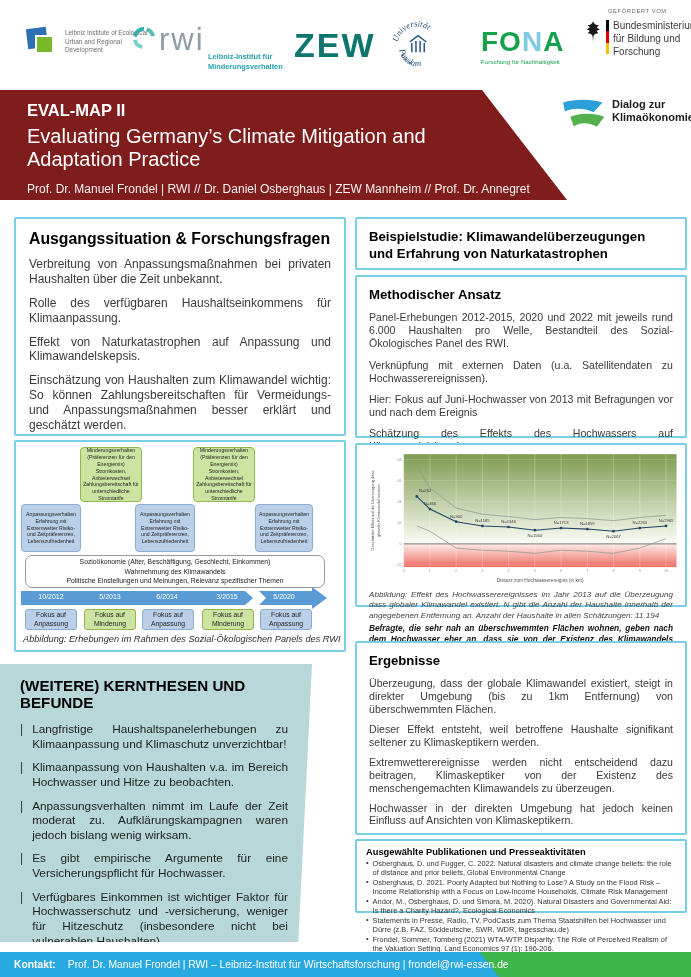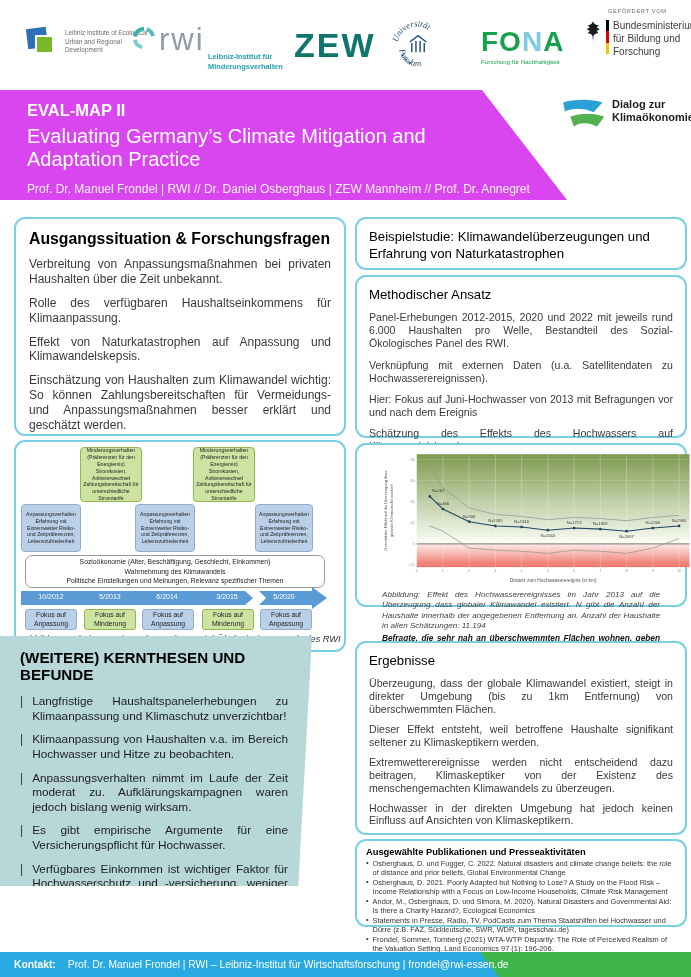--- a/index.html
+++ b/index.html
@@ -24,46 +24,46 @@
   .fona-g{color:#16a14c}.fona-b{color:#7ecbe3}
   .fona-sub{font-size:6.2px;color:#16a14c;margin-top:2px}
   .logo-bmbf{position:absolute;left:584px;top:8px;width:104px}
   .bmbf-funded{font-size:5.8px;color:#6d6e70;letter-spacing:.6px;margin-left:24px;margin-bottom:5px}
   .bmbf-row{display:flex;align-items:flex-start;gap:4px}
   .bmbf-stripe{width:3px;height:34px;display:flex;flex-direction:column;margin-top:1px}
   .bmbf-stripe i{flex:1;display:block}
   .bmbf-text{font-size:10px;color:#3c3c3b;line-height:1.3;width:72px}
 
   
-  .banner{position:absolute;top:90px;left:0;width:632px;height:110px;background:#d946ef}
+  .banner{position:absolute;top:90px;left:0;width:632px;height:110px;background:#7f1d1d}
   .banner-wedge{position:absolute;top:0;right:0;width:150px;height:110px;background:#fff;
     clip-path:polygon(0 0,100% 0,100% 100%,56.7% 100%)}
   .banner-inner{position:absolute;left:27px;top:11px;width:510px;color:#fff}
   .banner-project{font-size:16.5px;font-weight:700;margin-bottom:5px}
   .banner-title{font-size:20px;font-weight:400;line-height:1.16;margin-bottom:9px;width:470px}
   .banner-authors{font-size:12px;line-height:1.55;color:rgba(255,255,255,.93)}
   .dialog-logo{position:absolute;top:97px;left:556px;display:flex;gap:6px;align-items:flex-start}
   .dialog-text{font-size:11px;font-weight:600;color:#1d1d1b;line-height:1.15;padding-top:1px}
 
   
-  .cbox{position:absolute;background:#fff;border:2px solid #79cfe5;border-radius:11px}
+  .cbox{position:absolute;background:#fff;border:2px solid #79cfe5;border-radius:2px}
   .h-big{font-size:15.8px;font-weight:700;color:#000;margin-bottom:9px}
-  .h-med{font-size:13.2px;font-weight:400;color:#000;line-height:1.3}
+  .h-med{font-size:13.2px;font-weight:700;color:#000;line-height:1.3}
   .para{font-size:12px;line-height:1.24;color:#3a3a3a;text-align:justify;margin-bottom:9px}
   .para-sm{font-size:10.6px;line-height:1.24;color:#3a3a3a;text-align:justify;margin-bottom:8px}
   .para-res{font-size:10.6px;line-height:1.22;color:#3a3a3a;text-align:justify;margin-bottom:7px}
 
   #box-ausgang{left:14px;top:217px;width:332px;height:219px;padding:11px 13px}
   #box-study{left:355px;top:217px;width:332px;height:53px;padding:9px 12px}
   #box-method{left:355px;top:275px;width:332px;height:163px;padding:9px 12px}
   #box-method .h-med{margin-bottom:8px}
-  #box-chart{left:355px;top:443px;width:332px;height:164px;padding:5px 25px}
+  #box-chart{left:355px;top:443px;width:332px;height:164px;padding:5px 12px}
   #box-results{left:355px;top:641px;width:332px;height:194px;padding:9px 12px}
   #box-results .h-med{margin-bottom:8px}
-  #box-pubs{left:355px;top:839px;width:332px;height:88px;padding:6px 9px}
+  #box-pubs{left:355px;top:839px;width:332px;height:74px;padding:6px 9px}
 
   
   #box-figure{left:14px;top:440px;width:332px;height:212px}
   .fig-box{position:absolute;font-size:5.2px;line-height:1.32;text-align:center;color:#1f1f1f;
     border-radius:4px;display:flex;align-items:center;justify-content:center;padding:2px}
   .fig-green{background:#cde3a1;border:1px solid #94b64e}
   .fig-blue{background:#bacfe8;border:1px solid #8fadd1}
   #fg1{left:64px;top:5px;width:62px;height:55px}
   #fg2{left:177px;top:5px;width:62px;height:55px}
   #fb1{left:5px;top:62px;width:60px;height:48px}
@@ -78,21 +78,21 @@
   .tl-bar2{position:absolute;left:238px;top:0;width:56px;height:14px;background:#5b9bd5;
     clip-path:polygon(0 0,100% 0,100% 100%,0 100%,7px 50%)}
   .tl-head{position:absolute;left:291px;top:-4px;width:0;height:0;
     border-top:11px solid transparent;border-bottom:11px solid transparent;border-left:15px solid #5b9bd5}
   .tl-date{position:absolute;top:2px;font-size:7px;color:#fff;transform:translateX(-50%);white-space:nowrap}
   .fig-focus{position:absolute;top:167px;height:21px;width:52px;font-size:6.8px;line-height:1.25;
     display:flex;align-items:center;justify-content:center;text-align:center;border-radius:3px;color:#1f1f1f}
   .fig-caption{position:absolute;left:7px;top:192px;width:316px;font-style:italic;font-size:9.2px;color:#2e2e2e;white-space:nowrap}
 
   
-  #findings{position:absolute;left:0;top:636px;width:312px;height:250px;background:#b7d7d8;
+  #findings{position:absolute;left:0;top:664px;width:312px;height:278px;background:#b7d7d8;
     clip-path:polygon(0 0,100% 0,95.6% 100%,0 100%);padding:13px 24px 10px 20px}
   .h-find{font-size:15.2px;font-weight:700;color:#000;margin-bottom:11px}
   .bullet{display:flex;gap:9px;margin-bottom:9px}
   .bullet-bar{color:#3a3a3a;font-size:12px;line-height:1.2}
   .bullet-text{flex:1;font-size:11.8px;line-height:1.24;color:#1d1d1d;text-align:justify}
 
   
   #chart-svg{display:block;width:314px;height:138px}
   .chart-caption{font-size:8.1px;font-style:italic;color:#444;line-height:1.28;text-align:justify;margin-top:2px}
   .chart-caption-bold{font-size:8.3px;font-style:italic;font-weight:700;color:#111;line-height:1.3;text-align:justify;margin-top:2px}

